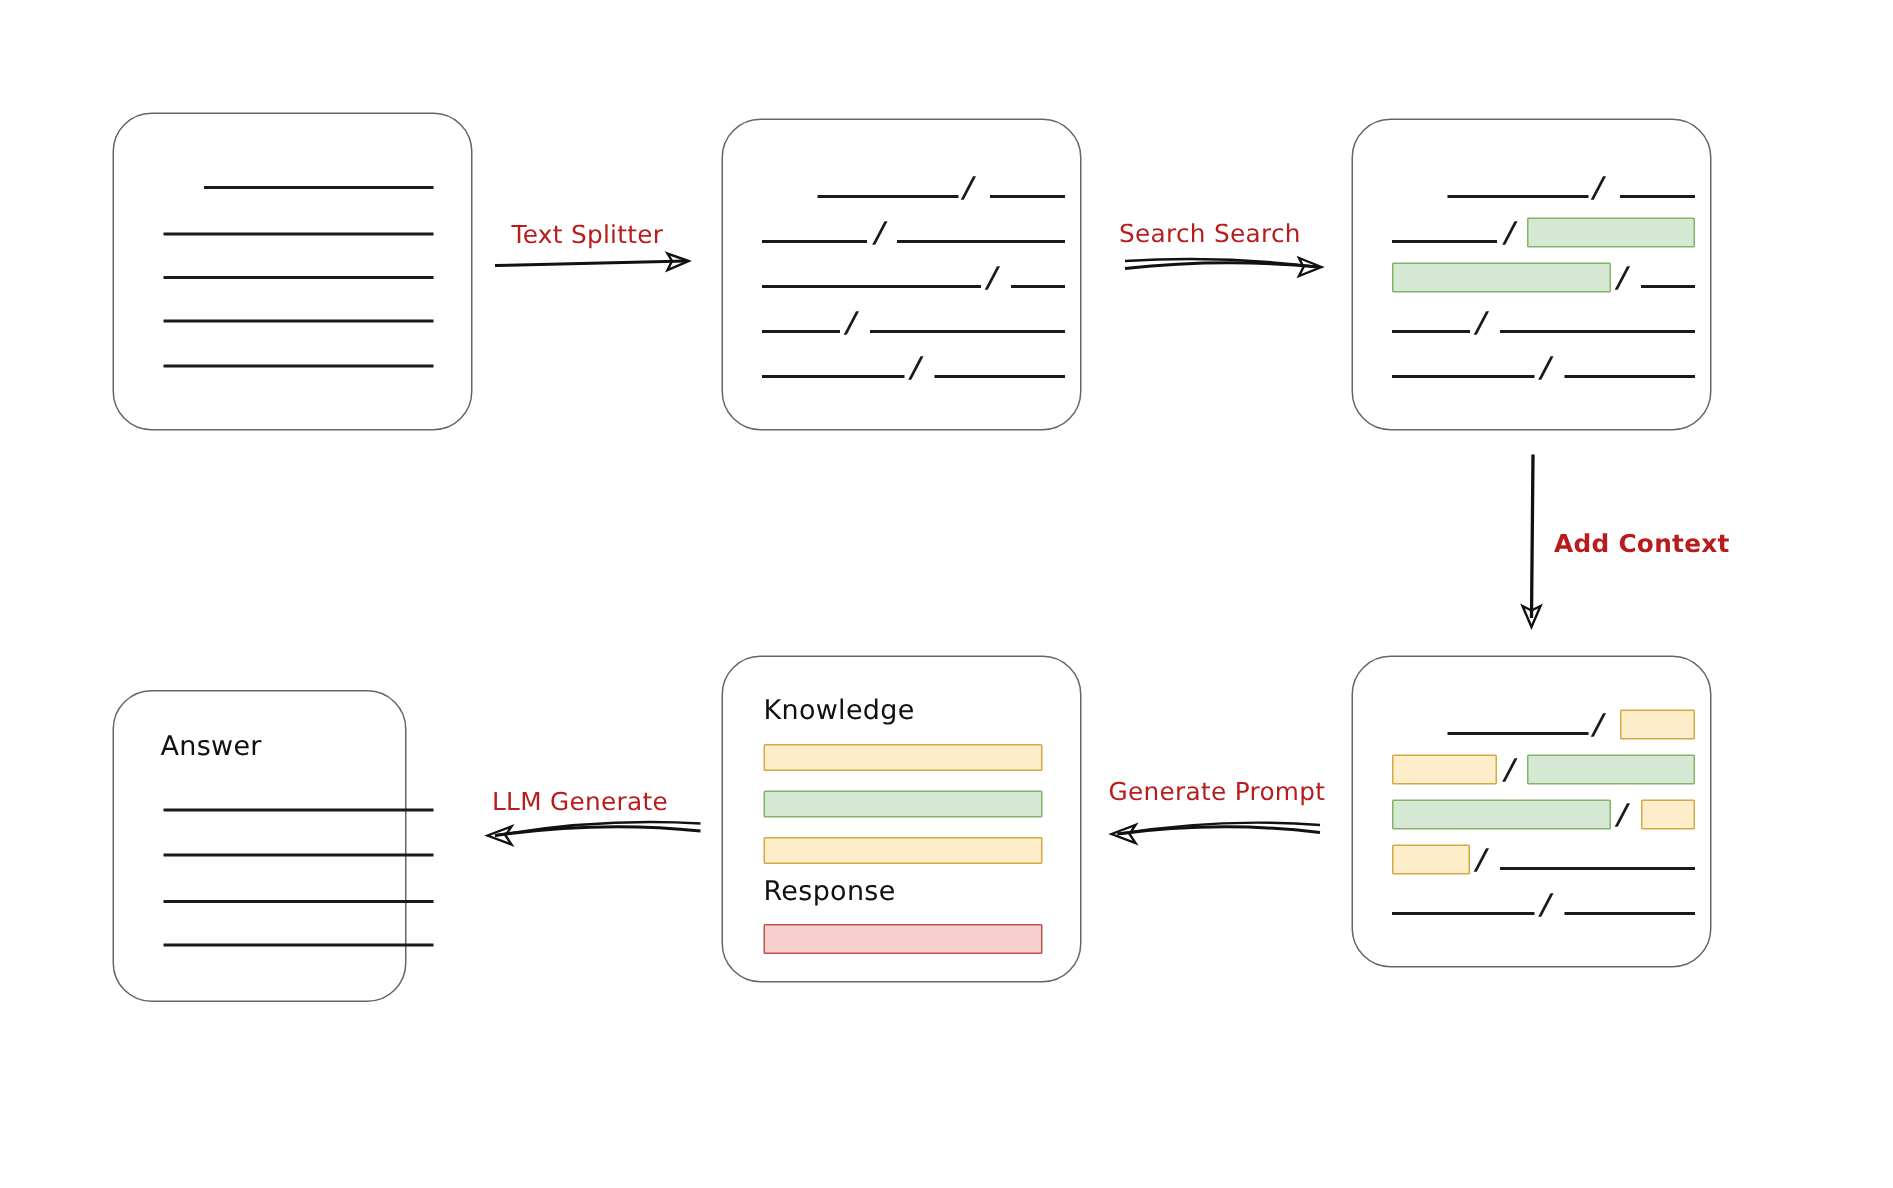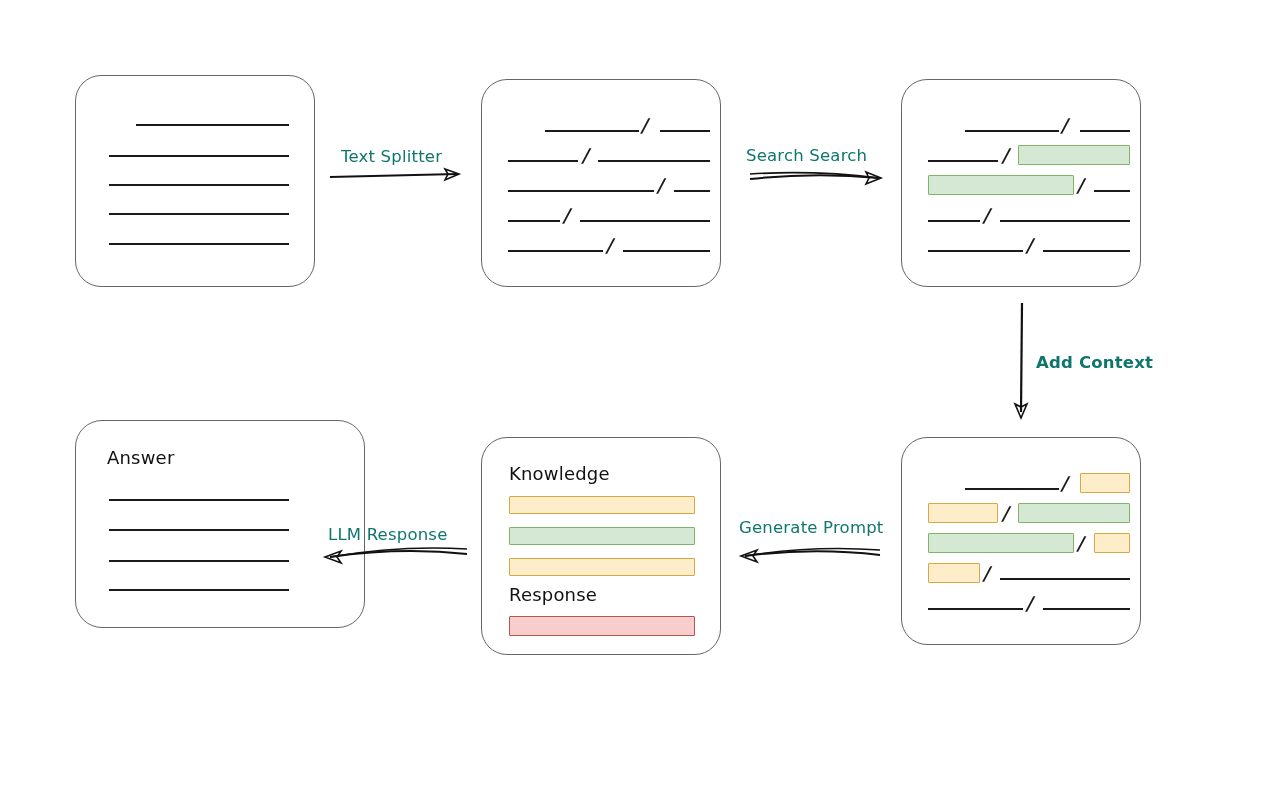--- a/index.html
+++ b/index.html
@@ -57,21 +57,21 @@
     font-family: "DejaVu Sans", sans-serif;
     font-size: 18px;
     color: #111111;
     letter-spacing: 0.2px;
     white-space: nowrap;
   }
   .edge-label {
     position: absolute;
     font-family: "DejaVu Sans", sans-serif;
     font-size: 16.5px;
-    color: #0f766e;
+    color: #b91c1c;
     white-space: nowrap;
     letter-spacing: 0.2px;
   }
   .footer-note {
     position: absolute;
     font-family: "DejaVu Sans", sans-serif;
     font-size: 16.5px;
     color: #111111;
     white-space: nowrap;
     letter-spacing: 0.2px;
@@ -134,21 +134,21 @@
 
     <div class="rule" style="left:26px;  top:140px; width:52px;"></div>
     <div class="slash" style="left:82px;  top:126px;">/</div>
     <div class="rule" style="left:98px;  top:140px; width:130px;"></div>
 
     <div class="rule" style="left:26px;  top:170px; width:95px;"></div>
     <div class="slash" style="left:125px; top:156px;">/</div>
     <div class="rule" style="left:141px; top:170px; width:87px;"></div>
   </div>
 
-  <div class="node-box" id="node-answer" style="left:75px; top:420px; width:290px; height:208px;border-radius:27px;">
+  <div class="node-box" id="node-answer" style="left:75px; top:460px; width:196px; height:208px;">
     <div class="box-title" style="left:31px; top:26px;">Answer</div>
     <div class="rule" style="left:33px; top:78px;  width:180px;"></div>
     <div class="rule" style="left:33px; top:108px; width:180px;"></div>
     <div class="rule" style="left:33px; top:139px; width:180px;"></div>
     <div class="rule" style="left:33px; top:168px; width:180px;"></div>
   </div>
 
   <div class="node-box" id="node-prompt" style="left:481px; top:437px; width:240px; height:218px;">
     <div class="box-title" style="left:27px; top:25px;">Knowledge</div>
     <div class="chip chip-yellow" style="left:27px; top:58px;  width:186px; height:18px;"></div>
@@ -208,16 +208,16 @@
       <path d="M467,554 Q400,547 330,557" stroke="#111111" stroke-width="2" fill="none"></path>
       <path d="M467,549 Q400,545 330,557" stroke="#111111" stroke-width="1.6" fill="none"></path>
       <path d="M325,557 L341,551 L337,557 L341,563 Z" stroke="#111111" stroke-width="1.6" fill="none"></path>
     </g>
   </svg>
 
   <div class="edge-label" style="left:341px; top:147px;">Text Splitter</div>
   <div class="edge-label" style="left:746px; top:146px;">Search Search</div>
   <div class="edge-label" style="left:1036px; top:353px;font-weight:bold;">Add Context</div>
   <div class="edge-label" style="left:739px; top:518px;">Generate Prompt</div>
-  <div class="edge-label" style="left:328px; top:525px;">LLM Response</div>
+  <div class="edge-label" style="left:328px; top:525px;">LLM Generate</div>
 
 
 </div>
 
 </body></html>

